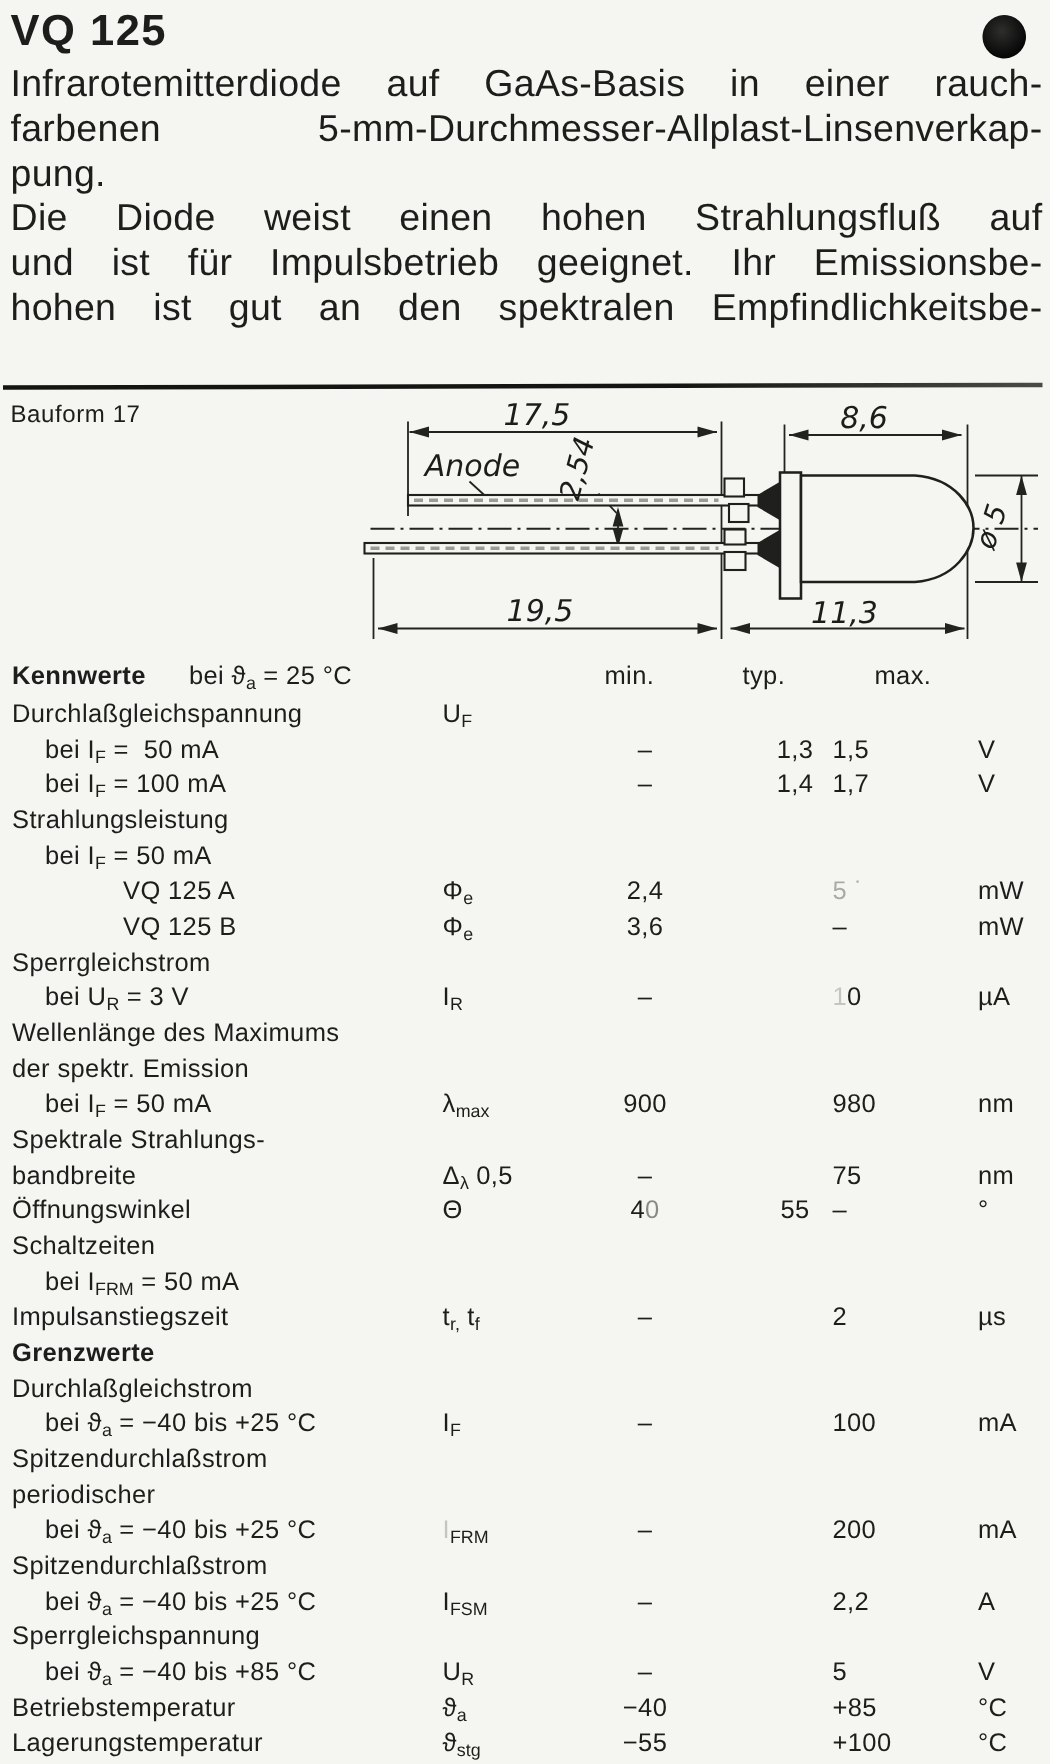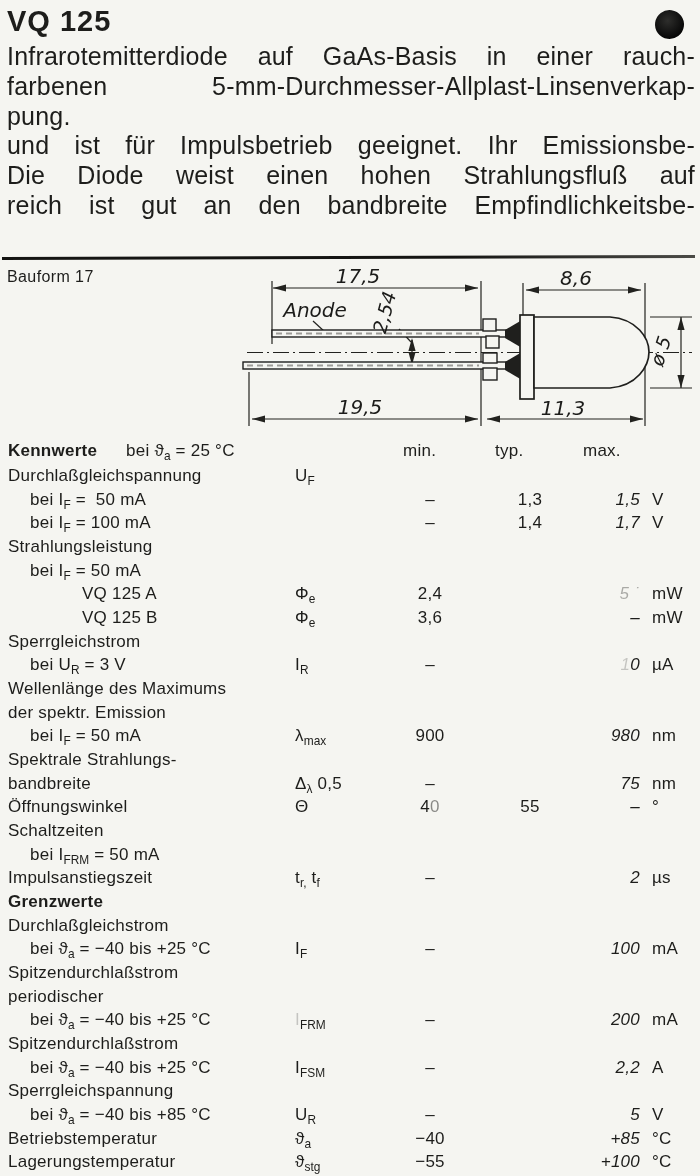--- a/index.html
+++ b/index.html
@@ -32,42 +32,42 @@
 
   .tbl{position:absolute;left:0;top:441px;width:700px;height:735px;font-size:17px;letter-spacing:.25px;}
   .thead{position:absolute;top:0;left:0;width:700px;height:22px;}
   .rows{position:absolute;top:24px;left:0;width:700px;}
   .trow{position:absolute;left:0;width:700px;height:23px;line-height:21px;}
   .cell{position:absolute;white-space:pre;}
   .cell.b{font-weight:bold;}
   .sym{left:295px;}
   .min{left:400px;width:60px;text-align:center;}
   .typ{left:498px;width:64px;text-align:center;}
-  .max{left:555px;width:85px;text-align:right;font-style:italic;}
+  .max{left:555px;width:85px;}
   .unit{left:652px;}
   sub{font-size:.7em;vertical-align:-.30em;letter-spacing:0;}
   .fade{opacity:.22;}
   .half{opacity:.5;}
   .faintall{opacity:.35;}
 </style>
 </head>
 <body>
 
 <div class="page">
 
   <div class="doc-title">VQ 125</div>
   <div class="punch"></div>
 
   <div class="intro" id="intro">
       <div class="intro-line">Infrarotemitterdiode auf GaAs-Basis in einer rauch-</div>
       <div class="intro-line">farbenen 5-mm-Durchmesser-Allplast-Linsenverkap-</div>
       <div class="intro-line nojust">pung.</div>
+      <div class="intro-line">Die Diode weist einen hohen Strahlungsfluß auf</div>
       <div class="intro-line">und ist für Impulsbetrieb geeignet. Ihr Emissionsbe-</div>
-      <div class="intro-line">Die Diode weist einen hohen Strahlungsfluß auf</div>
-      <div class="intro-line">reich ist gut an den bandbreite Empfindlichkeitsbe-</div>
+      <div class="intro-line">hohen ist gut an den spektralen Empfindlichkeitsbe-</div>
     </div>
 
   <div class="rule"></div>
 
   <div class="bauform">Bauform 17</div>
 
   <svg class="draw" width="700" height="188" viewBox="0 0 700 188">
     <g stroke="#22221f" stroke-width="1.2" fill="none">
 
       <line x1="273" y1="36" x2="478" y2="36"></line>

